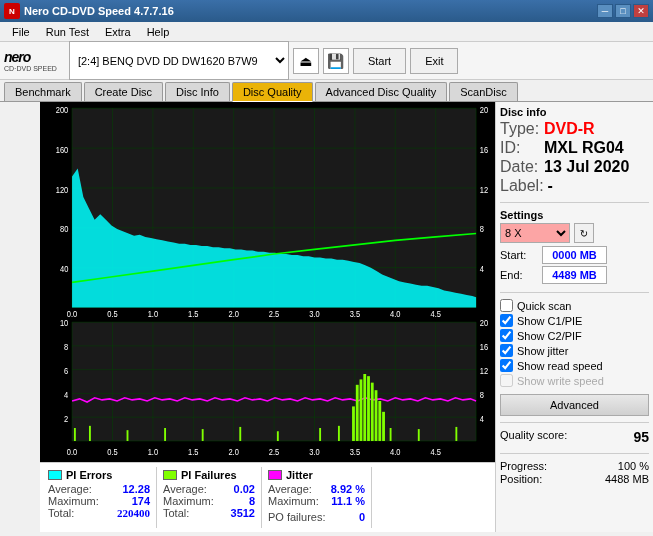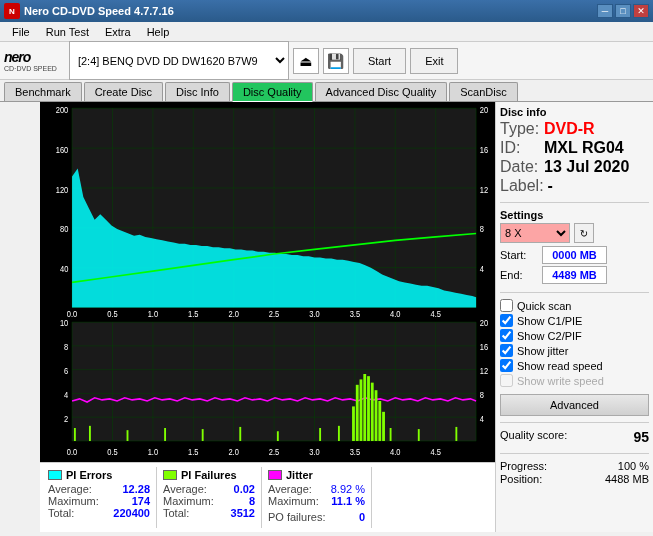--- a/index.html
+++ b/index.html
@@ -23,21 +23,21 @@
     .nero-logo-top { font-size: 14px; font-weight: 900; color: #000; font-style: italic; letter-spacing: -1px; }
     .nero-logo-bottom { font-size: 7px; color: #444; letter-spacing: 0px; }
     .drive-select { height: 39px; border: 1px solid #aaa; background: white; padding: 0 4px; font-size: 11px; min-width: 220px; }
     .toolbar-icon-btn { width: 26px; height: 26px; border: 1px solid #aaa; background: white; display: flex; align-items: center; justify-content: center; cursor: pointer; font-size: 14px; }
     .btn-start { height: 26px; padding: 0 14px; background: #f0f0f0; border: 1px solid #aaa; cursor: pointer; font-size: 11px; }
     .btn-exit { height: 26px; padding: 0 14px; background: #f0f0f0; border: 1px solid #aaa; cursor: pointer; font-size: 11px; }
     
     
     .tabs { display: flex; background: #f0f0f0; border-bottom: 1px solid #999; padding: 2px 4px 0; gap: 2px; }
     .tab { padding: 3px 10px; border: 1px solid #999; border-bottom: none; background: #d8d8d8; cursor: pointer; font-size: 11px; border-radius: 2px 2px 0 0; }
-    .tab.active { background: #22c55e; border-bottom: 1px solid white; margin-bottom: -1px; }
+    .tab.active { background: #eab308; border-bottom: 1px solid white; margin-bottom: -1px; }
     
     
     .right-panel { width: 158px; background: #f5f5f5; border-left: 1px solid #ccc; padding: 4px; display: flex; flex-direction: column; gap: 3px; overflow-y: auto; }
     
     .section-title { font-weight: bold; font-size: 11px; margin-bottom: 2px; }
     .info-row { display: flex; gap: 4px; font-size: 16px; margin-bottom: 1px; }
     .info-label { color: #555; min-width: 40px; }
     .info-value { color: #000; font-weight: bold; }
     .info-value.red { color: red; }
     
@@ -244,21 +244,21 @@
         <div style="font-size:11px;display:flex;justify-content:space-between;gap:4px;">
           <span style="color:#444;">Average:</span>
           <span style="color:blue;font-weight:bold;">12.28</span>
         </div>
         <div style="font-size:11px;display:flex;justify-content:space-between;gap:4px;">
           <span style="color:#444;">Maximum:</span>
           <span style="color:blue;font-weight:bold;">174</span>
         </div>
         <div style="font-size:11px;display:flex;justify-content:space-between;gap:4px;">
           <span style="color:#444;">Total:</span>
-          <span style="color:blue;font-weight:bold;">220400</span>
+          <span style="color:blue;font-weight:bold;font-family:Liberation Serif, serif;">220400</span>
         </div>
       </div>
 
       <div style="display:flex;flex-direction:column;border-right:1px solid #ccc;padding:2px 6px;min-width:105px;">
         <div style="display:flex;align-items:center;gap:4px;margin-bottom:2px;">
           <div style="width:14px;height:10px;background:#80ff00;border:1px solid #666;"></div>
           <span style="font-weight:bold;font-size:11px;">PI Failures</span>
         </div>
         <div style="font-size:11px;display:flex;justify-content:space-between;gap:4px;">
           <span style="color:#444;">Average:</span>
@@ -274,21 +274,21 @@
         </div>
       </div>
 
       <div style="display:flex;flex-direction:column;border-right:1px solid #ccc;padding:2px 6px;min-width:110px;">
         <div style="display:flex;align-items:center;gap:4px;margin-bottom:2px;">
           <div style="width:14px;height:10px;background:#ff00ff;border:1px solid #666;"></div>
           <span style="font-weight:bold;font-size:11px;">Jitter</span>
         </div>
         <div style="font-size:11px;display:flex;justify-content:space-between;gap:4px;">
           <span style="color:#444;">Average:</span>
-          <span style="color:blue;font-weight:normal;">8.92 %</span>
+          <span style="color:blue;font-weight:bold;">8.92 %</span>
         </div>
         <div style="font-size:11px;display:flex;justify-content:space-between;gap:4px;">
           <span style="color:#444;">Maximum:</span>
           <span style="color:blue;font-weight:bold;">11.1 %</span>
         </div>
         <div style="font-size:11px;display:flex;justify-content:space-between;gap:4px;margin-top:4px;">
           <span style="color:#444;">PO failures:</span>
           <span style="color:blue;font-weight:bold;">0</span>
         </div>
       </div>

